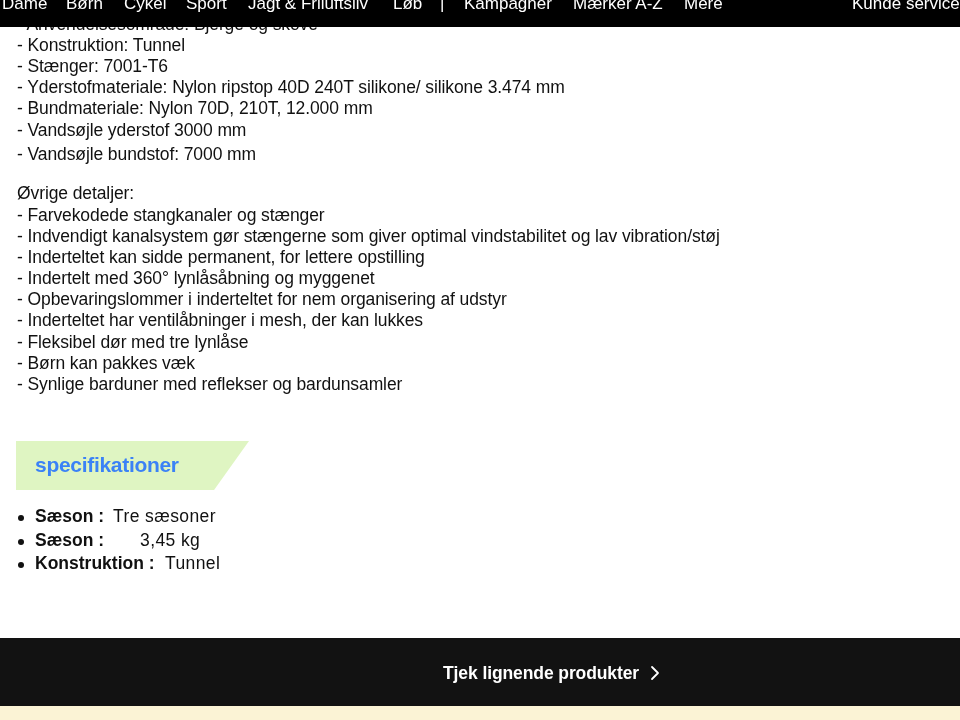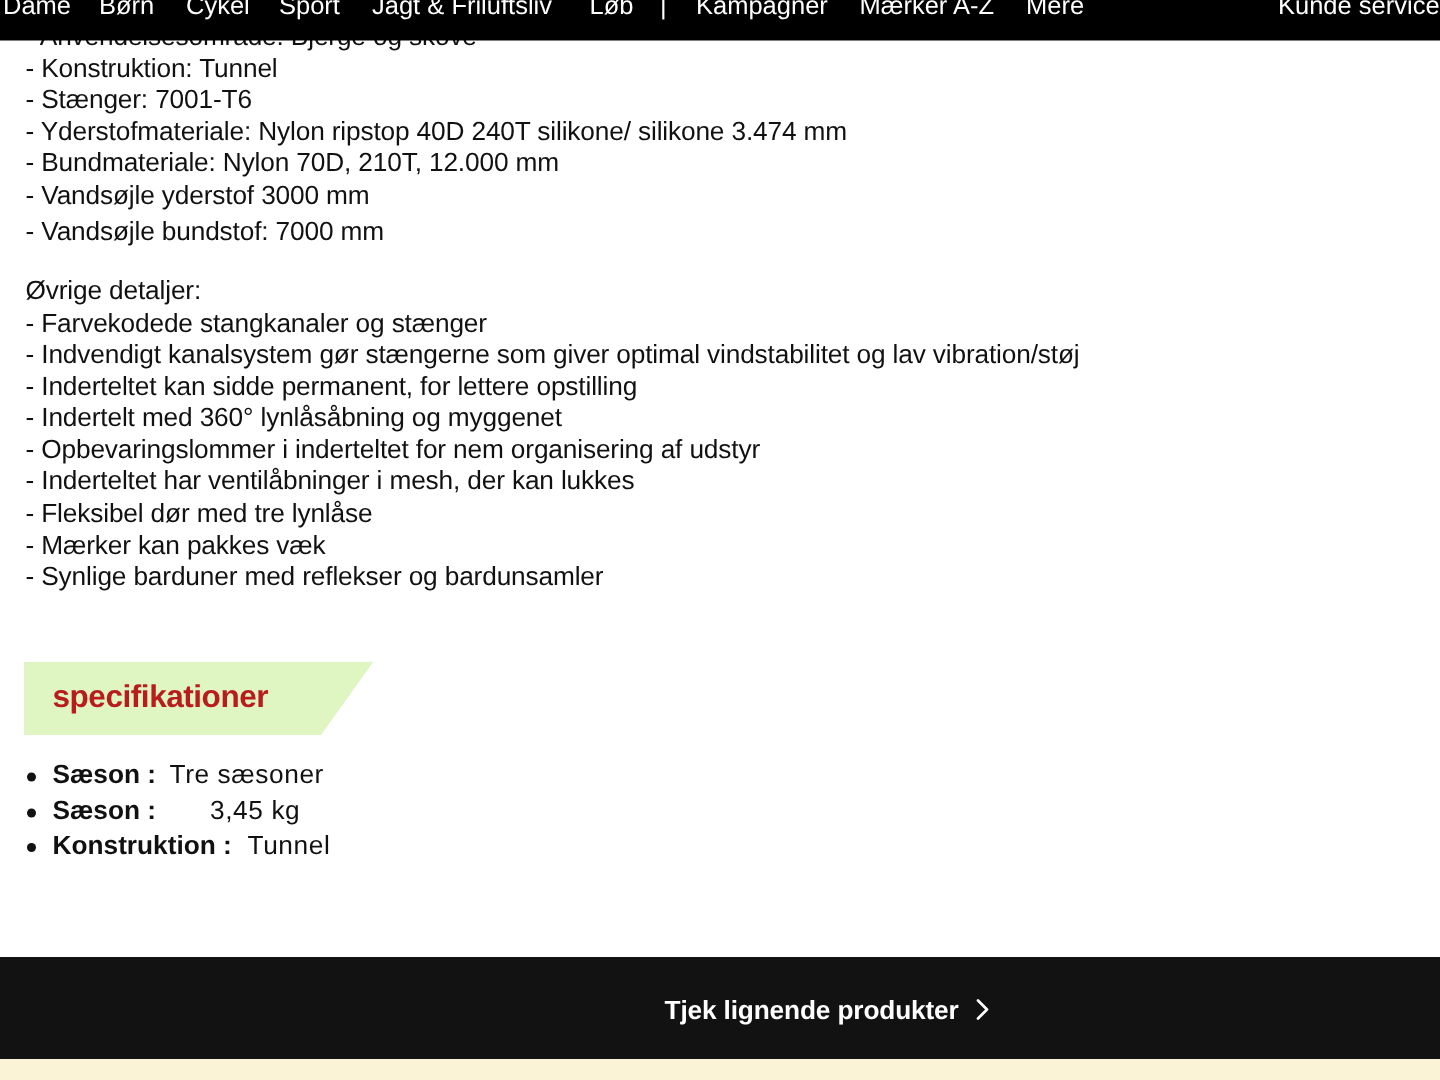--- a/index.html
+++ b/index.html
@@ -24,21 +24,21 @@
       position: absolute; left: 0; font-size: 17.5px; line-height: 21px; white-space: nowrap; color: #111;
       letter-spacing: -0.1px;
     }
 
     .spec-banner {
       position: absolute; left: 16px; top: 441px; height: 49px; width: 233px;
       background: #dff5c2;
       clip-path: polygon(0 0, 100% 0, 85% 100%, 0 100%);
     }
     .spec-title {
-      position: absolute; left: 35px; top: 453px; font-size: 21px; font-weight: bold; color: #b91c1c;
+      position: absolute; left: 35px; top: 453px; font-size: 21px; font-weight: bold; color: #3b82f6;
       letter-spacing: -0.3px;
     }
 
     .spec-list { position: absolute; left: 0; top: 506px; width: 600px; }
     .spec-item {
       position: absolute; left: 0; height: 22px; font-size: 17.5px; white-space: nowrap; color: #111;
     }
     .spec-item .bullet {
       position: absolute; left: 18px; top: 9px; width: 6px; height: 6px; border-radius: 50%; background: #111;
     }
@@ -85,21 +85,21 @@
     <div class="line" style="top: 120px;">- Vandsøjle yderstof 3000 mm</div>
     <div class="line" style="top: 144px;">- Vandsøjle bundstof: 7000 mm</div>
     <div class="line" style="top: 183px;">Øvrige detaljer:</div>
     <div class="line" style="top: 205px;">- Farvekodede stangkanaler og stænger</div>
     <div class="line" style="top: 226px;">- Indvendigt kanalsystem gør stængerne som giver optimal vindstabilitet og lav vibration/støj</div>
     <div class="line" style="top: 247px;">- Inderteltet kan sidde permanent, for lettere opstilling</div>
     <div class="line" style="top: 268px;">- Indertelt med 360° lynlåsåbning og myggenet</div>
     <div class="line" style="top: 289px;">- Opbevaringslommer i inderteltet for nem organisering af udstyr</div>
     <div class="line" style="top: 310px;">- Inderteltet har ventilåbninger i mesh, der kan lukkes</div>
     <div class="line" style="top: 332px;">- Fleksibel dør med tre lynlåse</div>
-    <div class="line" style="top: 353px;">- Mærker kan pakkes væk</div>
+    <div class="line" style="top: 353px;">- Børn kan pakkes væk</div>
     <div class="line" style="top: 374px;">- Synlige barduner med reflekser og bardunsamler</div>
   </div>
 
 <div class="spec-banner"></div>
 <div class="spec-title">specifikationer</div>
 
 <div class="spec-list" id="specs">
     <div class="spec-item" style="top: 0px;">
       <span class="bullet"></span>
       <span class="key">Sæson :</span>

